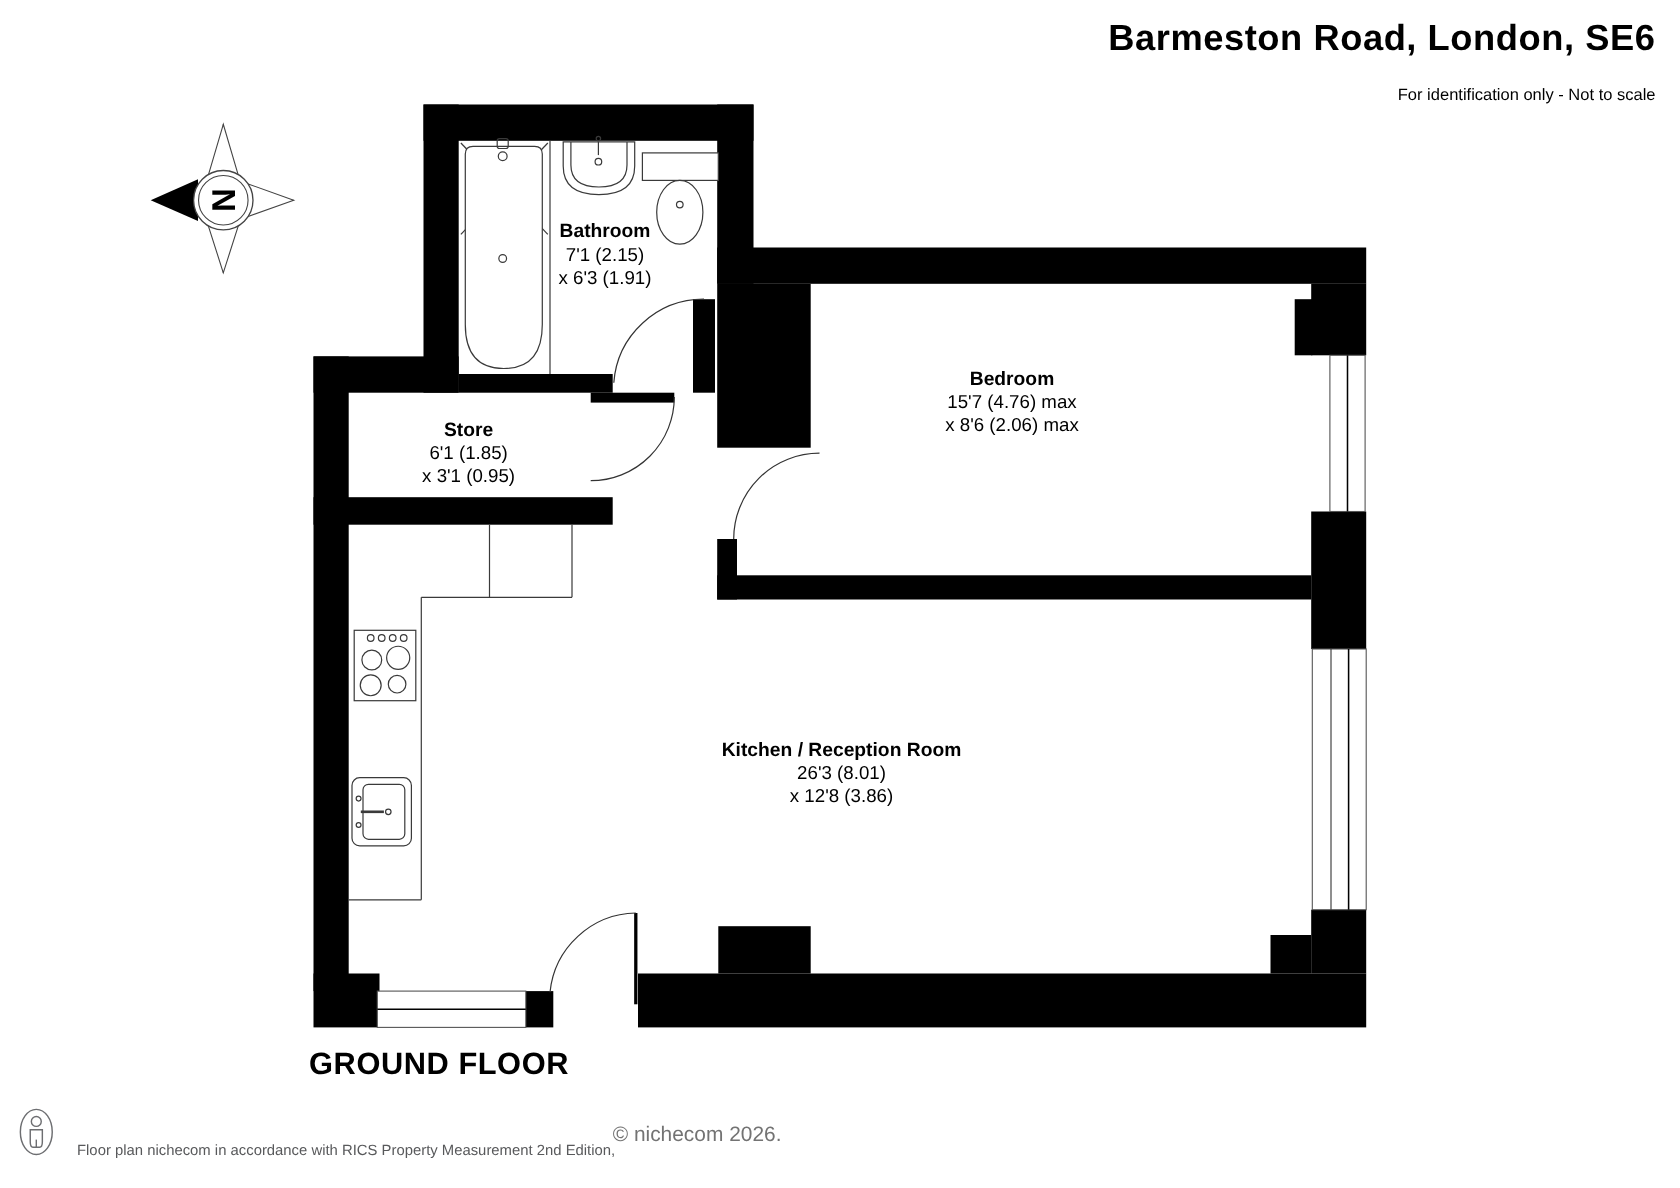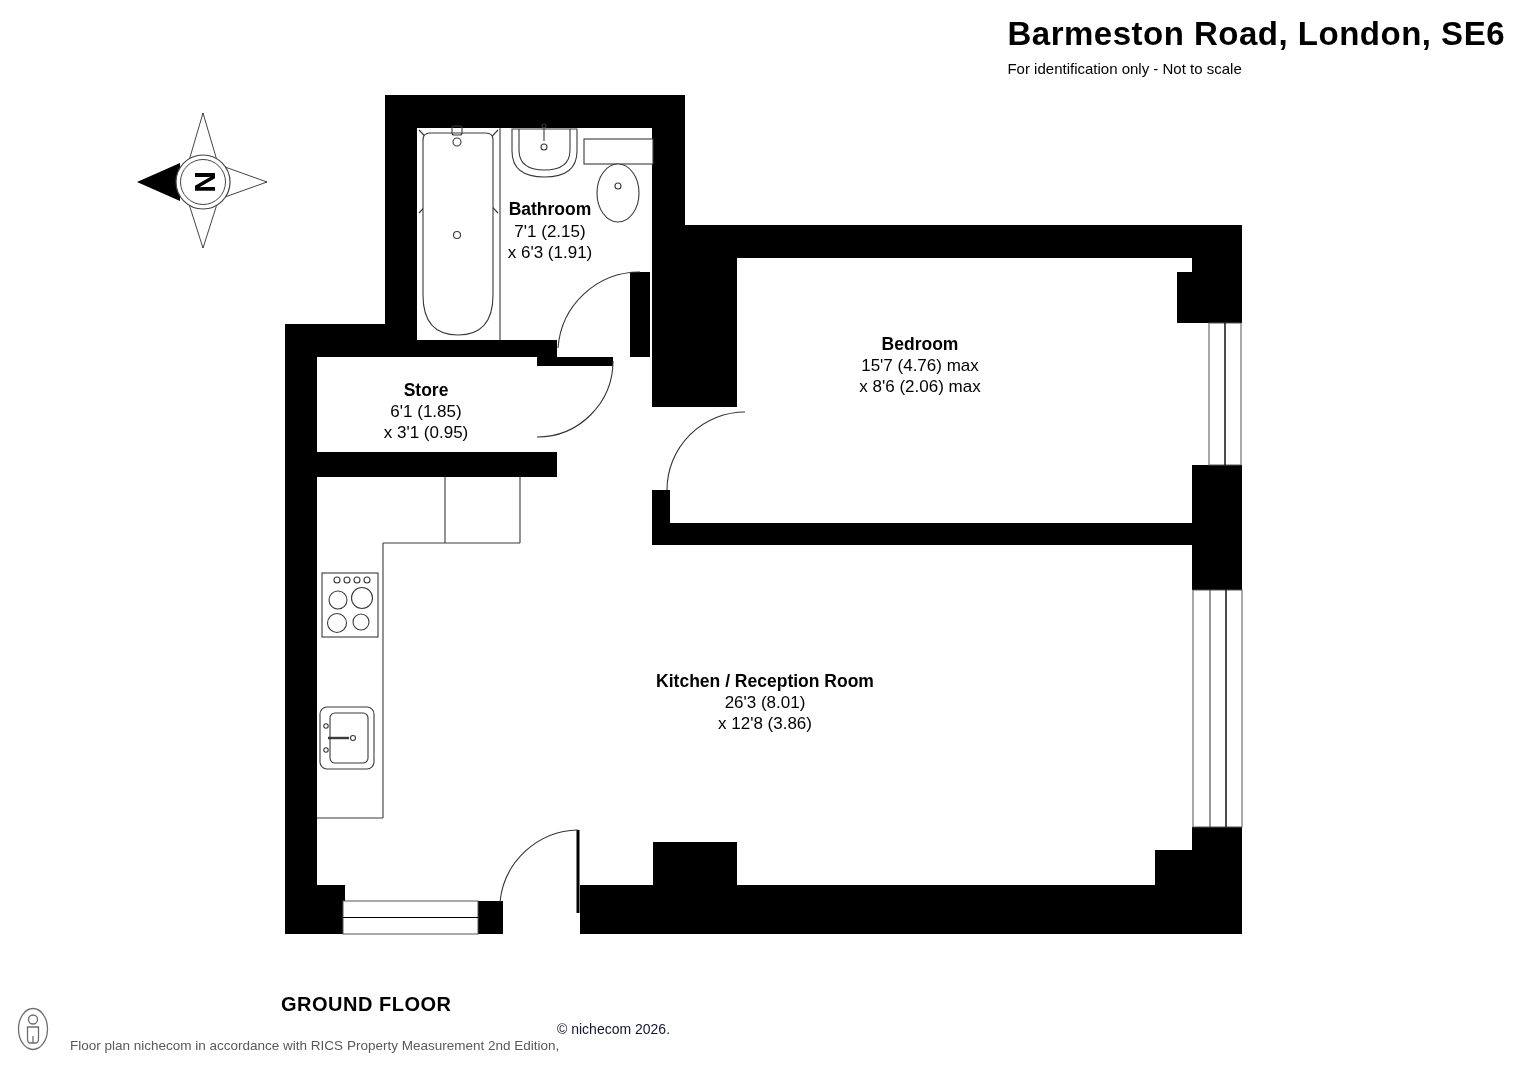--- a/index.html
+++ b/index.html
@@ -1,27 +1,27 @@
 <!DOCTYPE html>
 <html><head>
 <meta charset="utf-8">
 <style>
   html,body{margin:0;padding:0;background:#ffffff;}
   #canvas{
     position:relative;width:1527px;height:1080px;background:#ffffff;overflow:hidden;
     font-family:"Liberation Sans", sans-serif;color:#000;
   }
   #plan-svg{position:absolute;left:0;top:0;}
-  .hdr{position:absolute;right:22px;top:16px;text-align:left;}
+  .hdr{position:absolute;right:22px;top:16px;text-align:right;}
   .hdr .title{font-size:33px;font-weight:bold;letter-spacing:0.5px;line-height:1.1;}
   .hdr .area{font-size:21px;margin-top:13px;line-height:1.1;}
-  .hdr .disclaimer{font-size:15px;margin-top:9px;line-height:1.1;}
-  .floor-label{position:absolute;left:281px;top:993px;font-size:20px;font-weight:bold;letter-spacing:0.5px;}
+  .hdr .disclaimer{font-size:15px;margin-top:27px;line-height:1.1;}
+  .floor-label{position:absolute;left:281px;top:951px;font-size:28px;font-weight:bold;letter-spacing:0.5px;}
   .footer{position:absolute;left:70px;top:1007px;font-size:13.5px;color:#58595b;line-height:15.6px;white-space:pre;}
-  .copyright{position:absolute;left:557px;top:1021px;font-size:14px;color:#0f172a;}
+  .copyright{position:absolute;left:557px;top:1021px;font-size:19px;color:#737373;}
   .room-name{font-size:17.5px;font-weight:bold;}
   .room-dim{font-size:17px;}
   svg text{font-family:"Liberation Sans", sans-serif;}
 </style>
 </head>
 <body>
 
 <div id="canvas">
 
   <svg id="plan-svg" width="1527" height="1080" viewBox="0 0 1527 1080">

